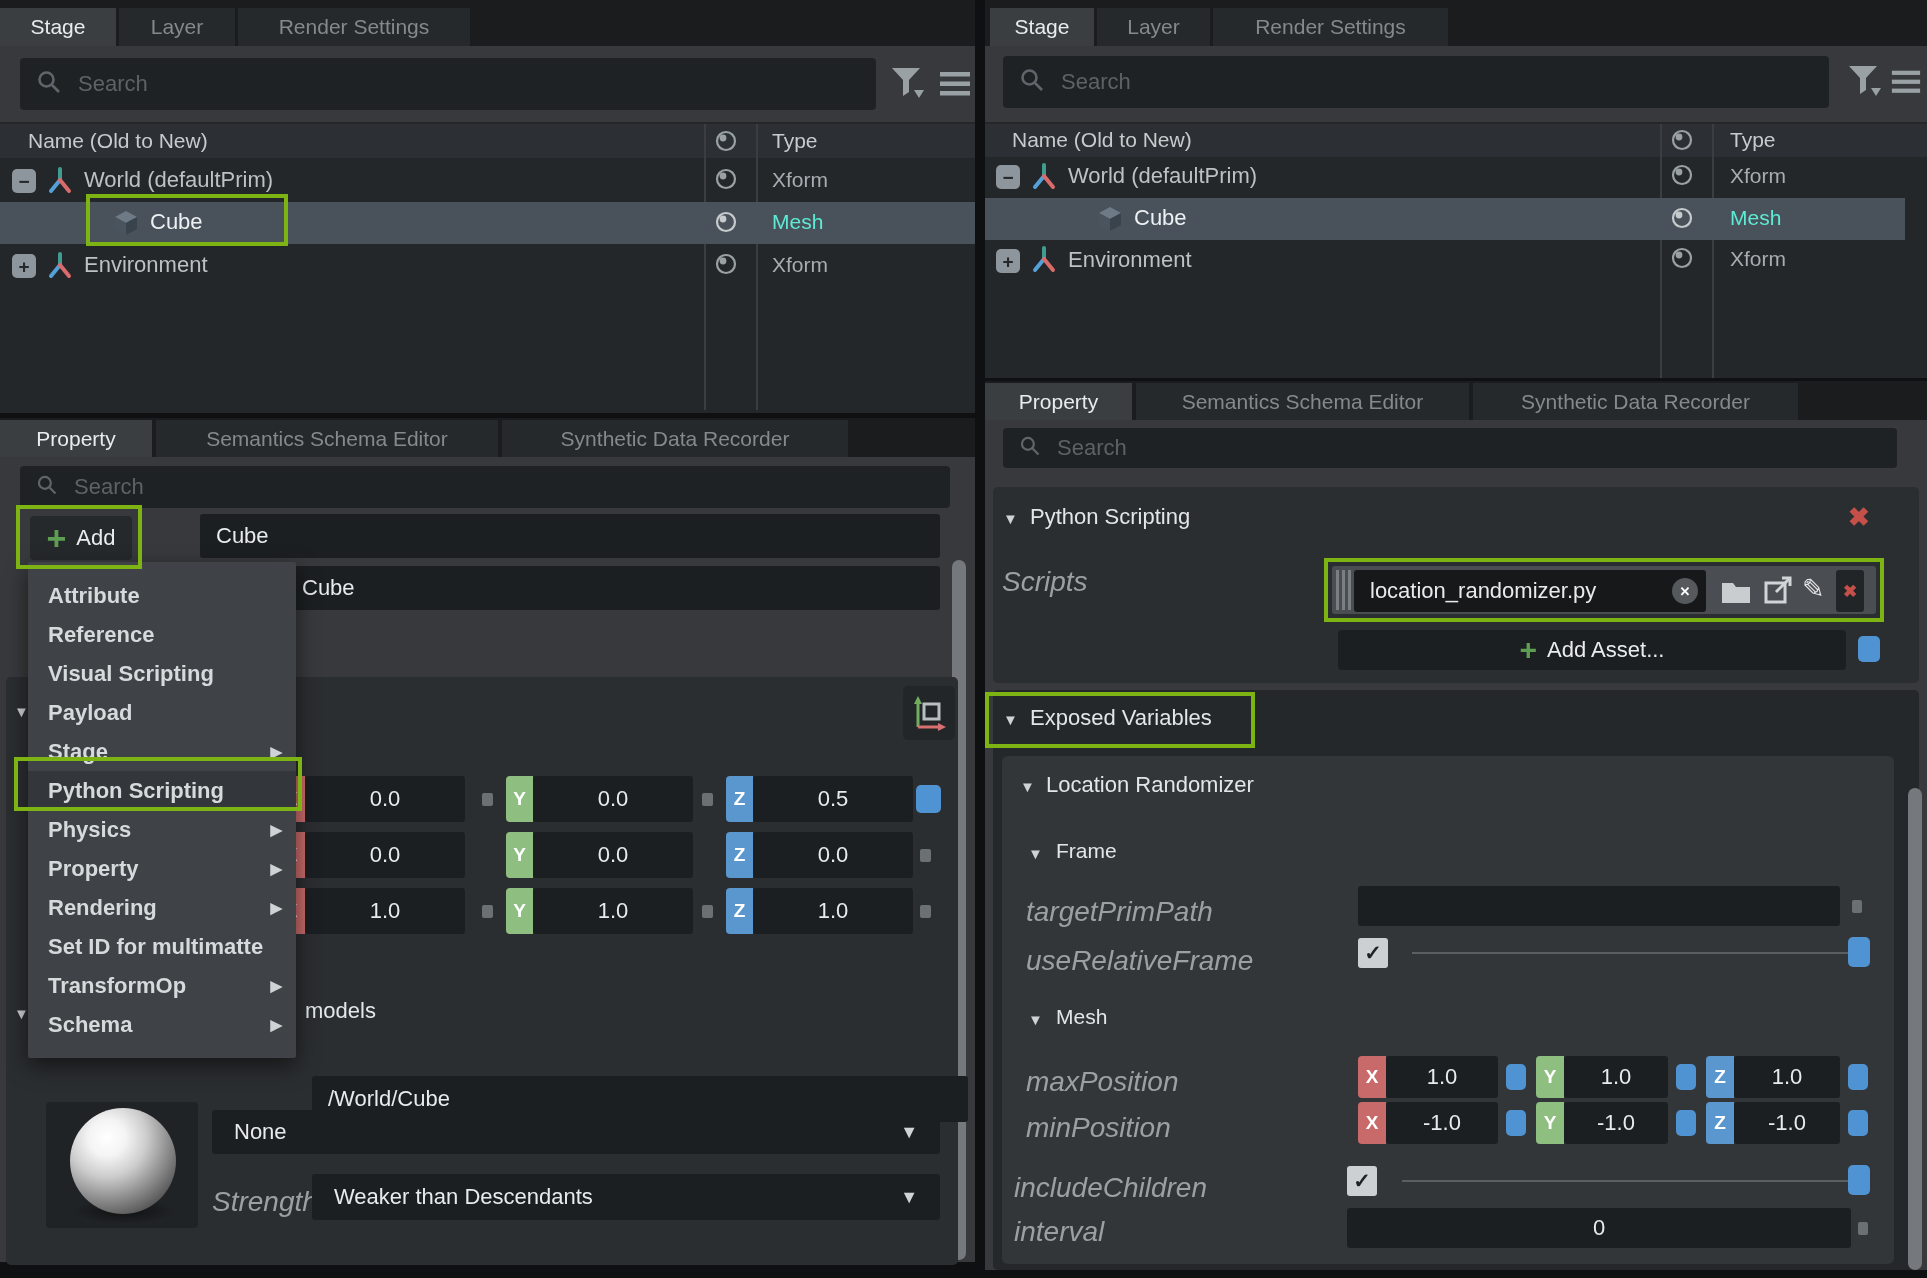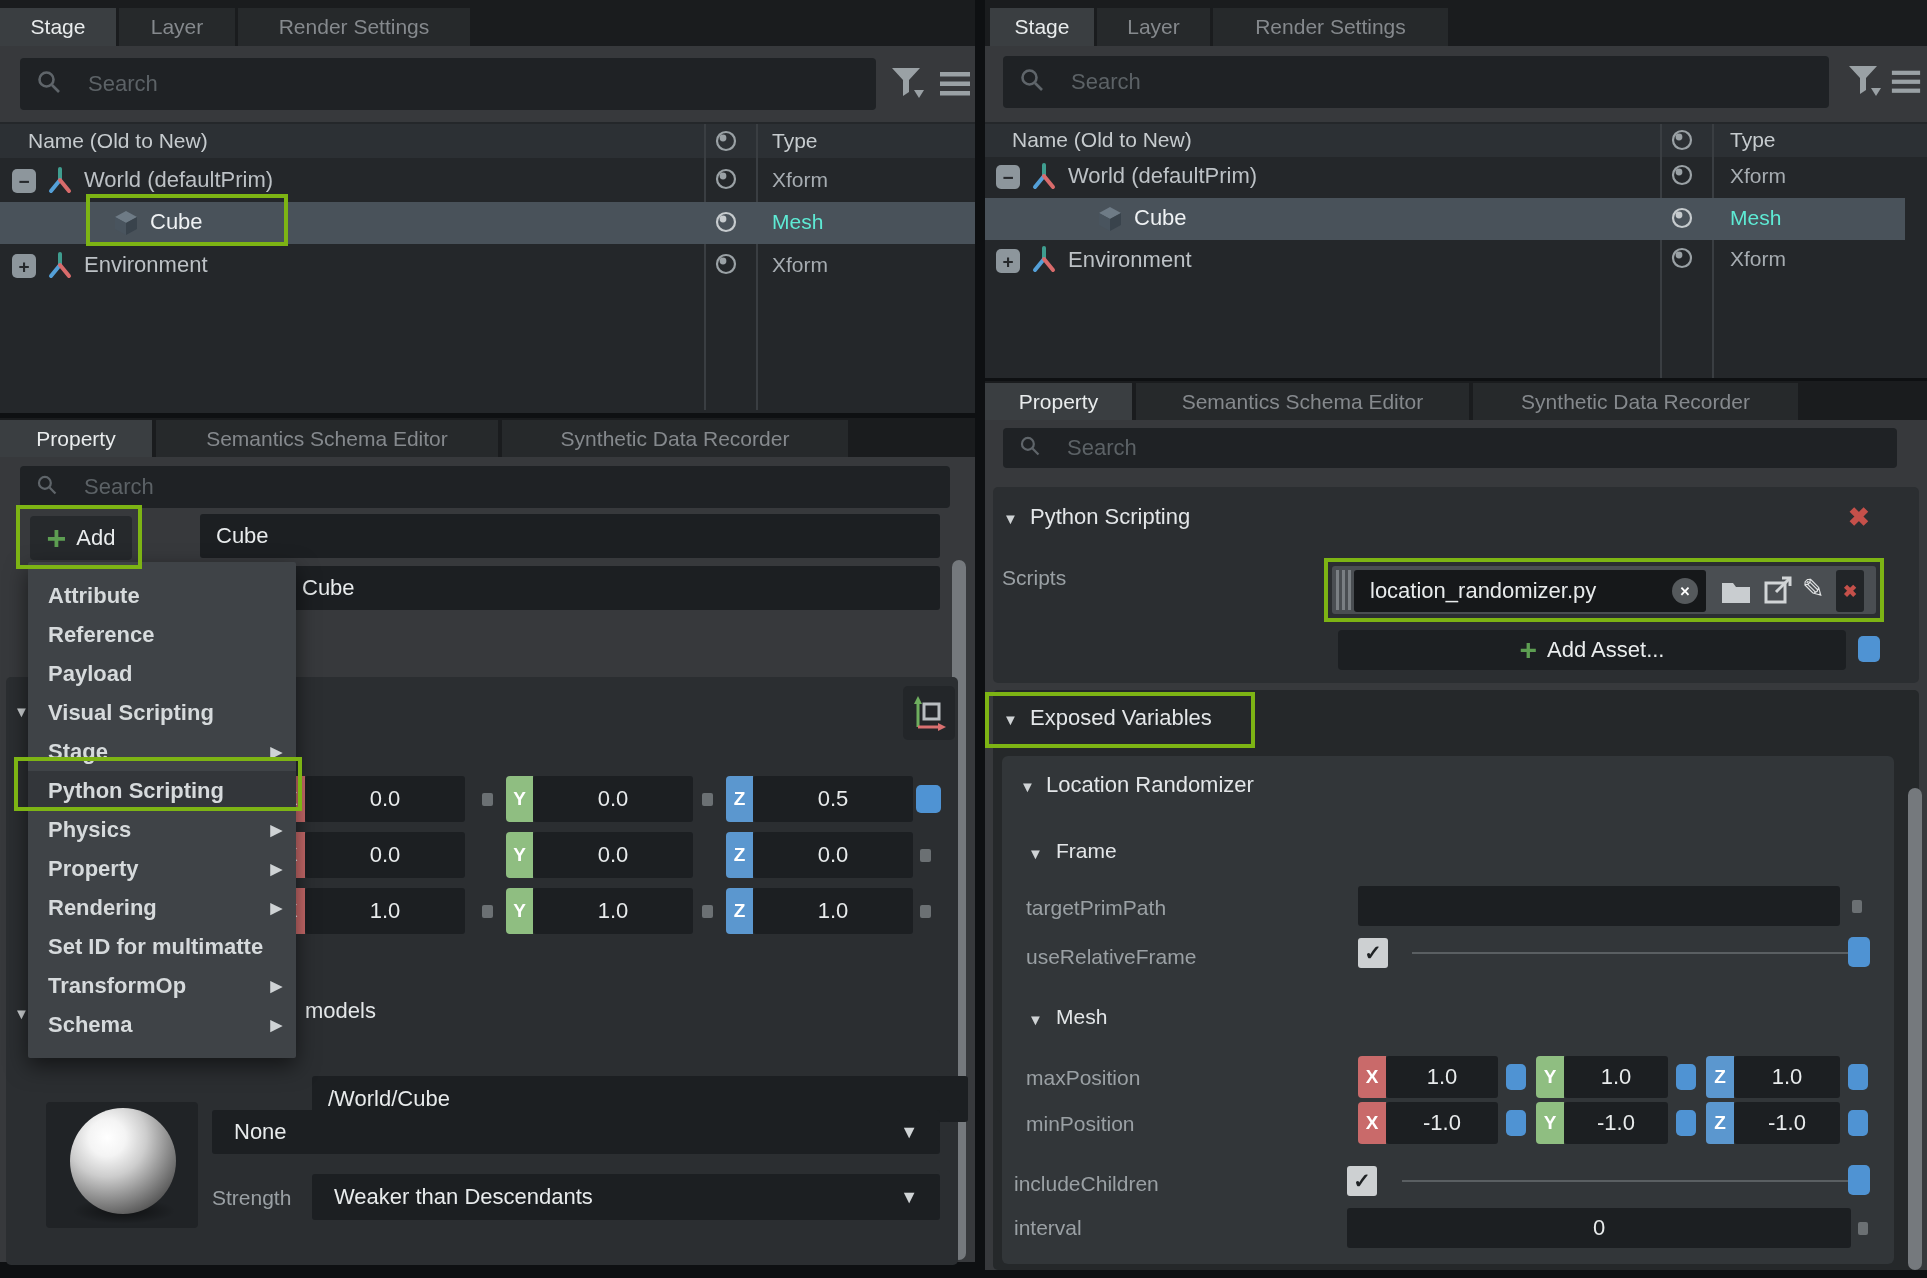--- a/index.html
+++ b/index.html
@@ -5,38 +5,38 @@
   html,body{margin:0;padding:0;background:#0b0c0d;}
   .root{position:relative;width:1927px;height:1278px;background:#0e1012;overflow:hidden;
         font-family:"Liberation Sans",sans-serif;}
   .abs{position:absolute;box-sizing:border-box;}
   .tabbar{background:#1a1c1e;}
   .tab{display:flex;align-items:center;justify-content:center;font-size:21px;color:#85898d;
        background:#26292b;white-space:nowrap;}
   .tab.active{background:#3a3e41;color:#e9eced;}
   .panel{background:#37393c;}
   .treebg{background:#24272a;}
-  .search{background:#1f2225;border-radius:4px;display:flex;align-items:center;gap:24px;padding:0 16px;}
+  .search{background:#1f2225;border-radius:4px;display:flex;align-items:center;gap:14px;padding:0 16px;}
   .search input{background:transparent;border:none;outline:none;color:#cfd3d5;font-size:22px;width:100%;
                 font-family:"Liberation Sans",sans-serif;}
   .search input::placeholder{color:#5c6266;}
   .colhdr{background:#2c3034;display:flex;align-items:center;}
   .hdrtext{color:#c6cbce;font-size:21px;}
   .rowname{color:#bcc1c5;font-size:22px;white-space:nowrap;}
   .rowname.bright{color:#eef1f3;}
   .typetext{color:#a6acb1;font-size:21px;}
   .typetext.bright{color:#5eead4;}
   .sel{background:#49525a;}
   .vline{background:#3a3e42;width:2px;}
   .expand{width:24px;height:24px;border-radius:5px;background:#8d969c;color:#26292c;
           display:flex;align-items:center;justify-content:center;font-size:19px;font-weight:bold;line-height:1;}
   .field{background:#1c1f22;border-radius:3px;color:#e8ebec;font-size:22px;display:flex;align-items:center;
          padding:0 16px;white-space:nowrap;}
   .field.num{justify-content:center;padding:0;}
-  .label{color:#9aa0a4;font-size:21px;white-space:nowrap;}
+  .label{color:#9aa0a4;font-size:28px;white-space:nowrap;font-style:italic;}
   .sect{background:#2b2e31;border-radius:5px;}
   .sect.dark{background:#25282a;}
   .inner{background:#323639;border-radius:6px;}
   .sectitle{color:#e3e6e8;font-size:22px;white-space:nowrap;}
   .tri{color:#cfd3d5;font-size:15px;line-height:1;}
   .menu{background:#3f4347;border-radius:2px;box-shadow:0 8px 22px rgba(0,0,0,.55);z-index:50;
         display:flex;flex-direction:column;padding:14px 0;}
   .mi{height:39px;display:flex;align-items:center;padding:0 14px 0 20px;color:#d6dadc;font-size:22px;
       font-weight:bold;white-space:nowrap;}
   .mi.hl{background:rgba(0,0,0,.18);}
@@ -259,24 +259,24 @@
   </div>
 
   <div class="abs menu" style="left:28px;top:562px;width:268px">
     <div class="mi">
         <span>Attribute</span>
       </div>
     <div class="mi">
         <span>Reference</span>
       </div>
     <div class="mi">
+        <span>Visual Scripting</span>
+      </div>
+    <div class="mi">
         <span>Payload</span>
-      </div>
-    <div class="mi">
-        <span>Visual Scripting</span>
       </div>
     <div class="mi">
         <span>Stage</span>
         <span class="arr">▶</span>
       </div>
     <div class="mi hl">
         <span>Python Scripting</span>
       </div>
     <div class="mi">
         <span>Physics</span>

